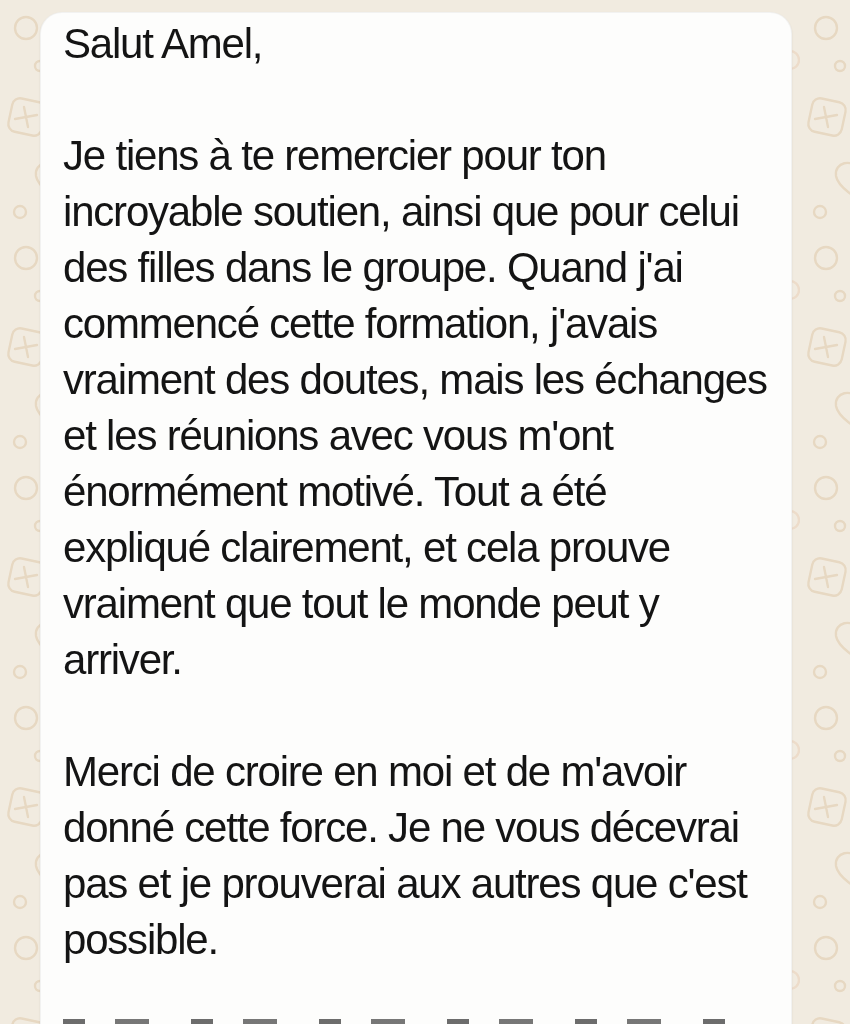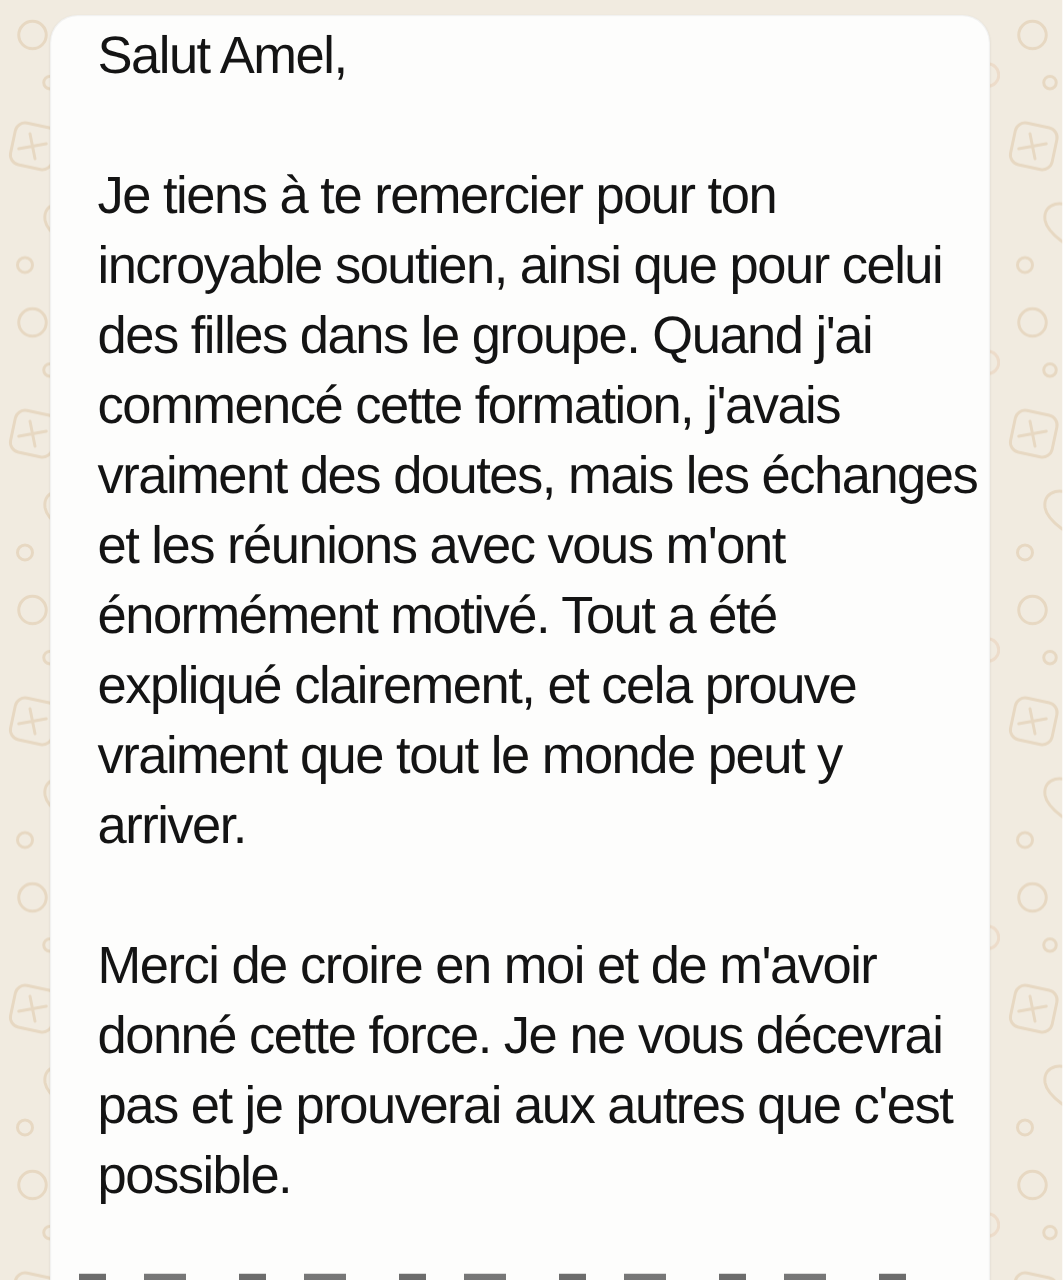--- a/index.html
+++ b/index.html
@@ -31,21 +31,21 @@
     border: 1px solid rgba(0,0,0,0.045);
     box-sizing: border-box;
     border-radius: 22px;
     box-shadow: 0 1px 2px rgba(0,0,0,0.10);
     z-index: 1;
     overflow: hidden;
   }
   .msg-text {
     position: absolute;
     top: 3px;
-    left: 37px;
+    left: 22px;
     width: 710px;
     font-size: 42px;
     line-height: 56px;
     letter-spacing: -1.2px;
     color: #141414;
     white-space: pre-line;
   }
   
   .clipped-line {
     position: absolute;

